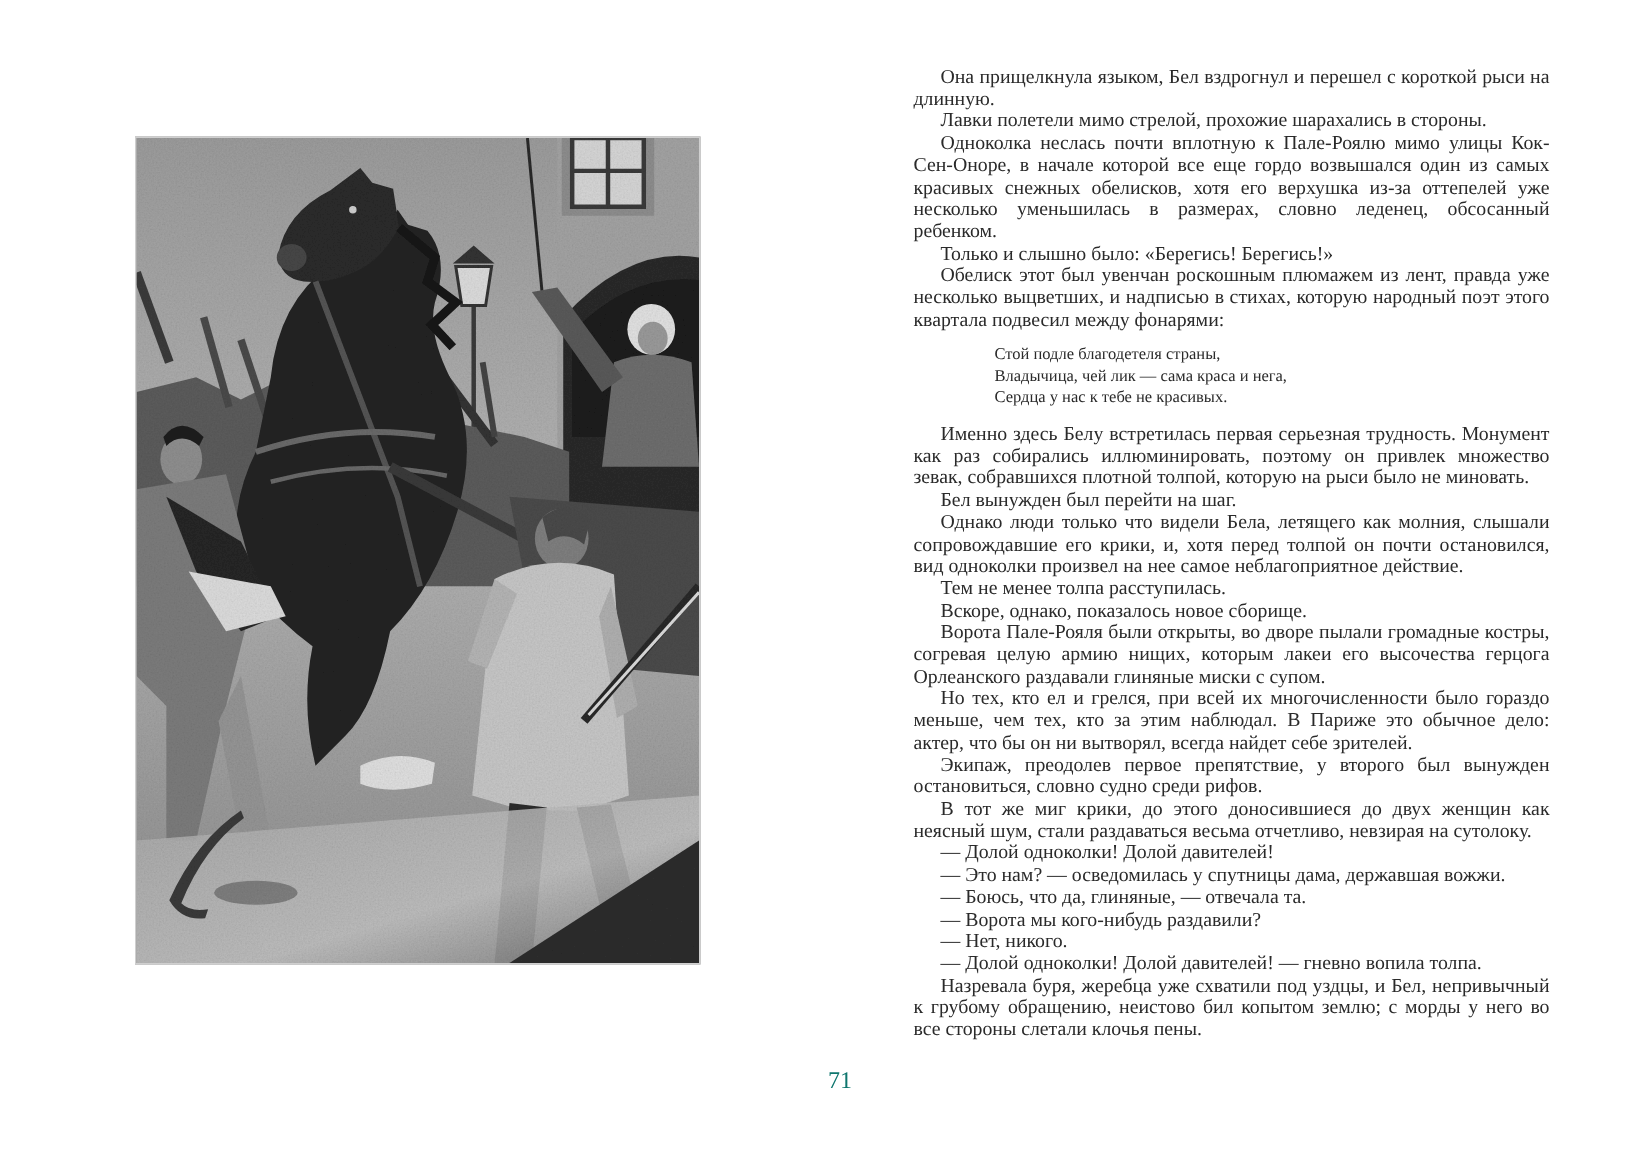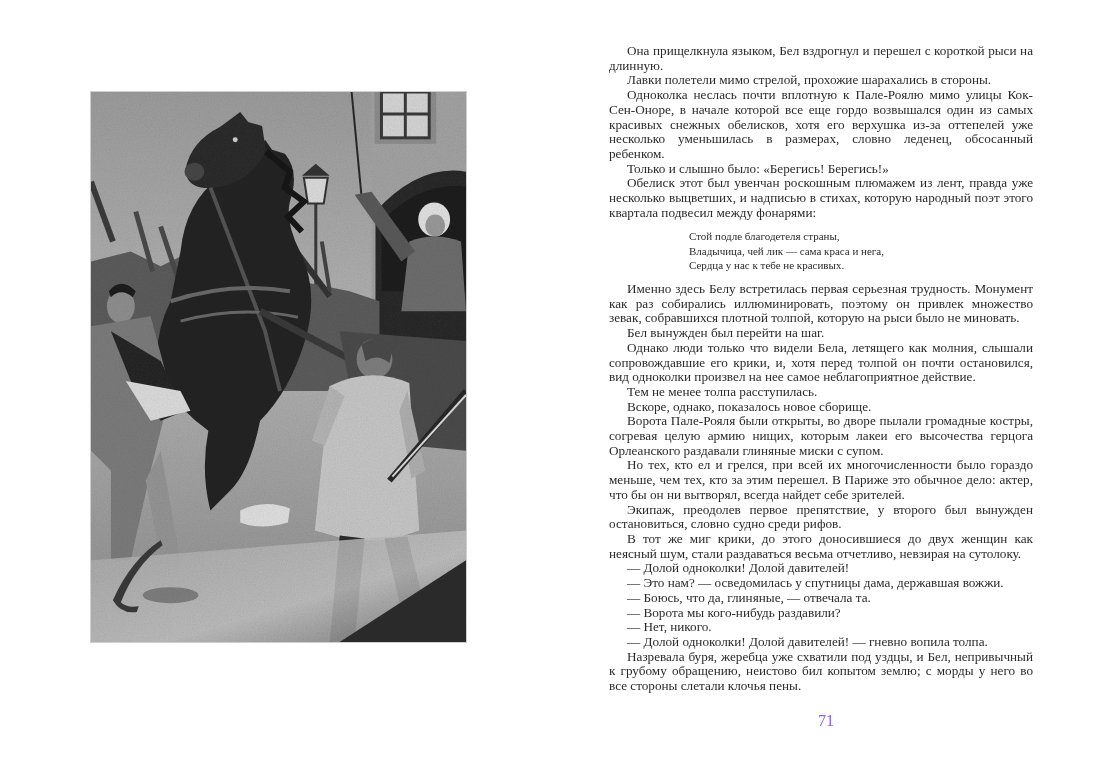--- a/index.html
+++ b/index.html
@@ -55,39 +55,39 @@
     hyphens: manual;
   }
   .text-block p {
     margin: 0;
     text-indent: 18px;
   }
   .text-block p.dialog {
     text-indent: 18px;
   }
   .verse {
-    margin: 9px 0 9px 80px;
+    margin: 9px 0 9px 54px;
     font-size: 11px;
     line-height: 14.2px;
     text-align: left;
   }
   .verse div {
     white-space: nowrap;
   }
   .after-verse {
     margin-top: 10px !important;
   }
   .page-number {
     position: absolute;
     left: 0;
     width: 100%;
     top: 712px;
-    text-align: center;
+    text-align: left;
     font-size: 16px;
-    color: #8b5cf6;
+    color: #0f766e;
   }
   .page-number span {
     display: inline-block;
     margin-left: 2px;
   }
 </style>
 </head>
 <body>
 
 <div class="spread">
@@ -205,21 +205,21 @@
         <div>Владычица, чей лик — сама краса и нега,</div>
         <div>Сердца у нас к тебе не красивых.</div>
       </div>
 
       <p class="after-verse">Именно здесь Белу встретилась первая серьезная трудность. Монумент как раз собирались иллюминировать, поэтому он привлек множество зевак, собравшихся плотной толпой, которую на рыси было не миновать.</p>
       <p>Бел вынужден был перейти на шаг.</p>
       <p>Однако люди только что видели Бела, летящего как молния, слышали сопровождавшие его крики, и, хотя перед толпой он почти остановился, вид одноколки произвел на нее самое неблагоприятное действие.</p>
       <p>Тем не менее толпа расступилась.</p>
       <p>Вскоре, однако, показалось новое сборище.</p>
       <p>Ворота Пале-Рояля были открыты, во дворе пылали громадные костры, согревая целую армию нищих, которым лакеи его высочества герцога Орлеанского раздавали глиняные миски с супом.</p>
-      <p>Но тех, кто ел и грелся, при всей их многочисленности было гораздо меньше, чем тех, кто за этим перешел. В Париже это обычное дело: актер, что бы он ни вытворял, всегда найдет себе зрителей.</p>
+      <p>Но тех, кто ел и грелся, при всей их многочисленности было гораздо меньше, чем тех, кто за этим наблюдал. В Париже это обычное дело: актер, что бы он ни вытворял, всегда найдет себе зрителей.</p>
       <p>Экипаж, преодолев первое препятствие, у второго был вынужден остановиться, словно судно среди рифов.</p>
       <p>В тот же миг крики, до этого доносившиеся до двух женщин как неясный шум, стали раздаваться весьма отчетливо, невзирая на сутолоку.</p>
       <p class="dialog">— Долой одноколки! Долой давителей!</p>
       <p class="dialog">— Это нам? — осведомилась у спутницы дама, державшая вожжи.</p>
       <p class="dialog">— Боюсь, что да, глиняные, — отвечала та.</p>
       <p class="dialog">— Ворота мы кого-нибудь раздавили?</p>
       <p class="dialog">— Нет, никого.</p>
       <p class="dialog">— Долой одноколки! Долой давителей! — гневно вопила толпа.</p>
       <p>Назревала буря, жеребца уже схватили под уздцы, и Бел, непривычный к грубому обращению, неистово бил копытом землю; с морды у него во все стороны слетали клочья пены.</p>
     </div>

